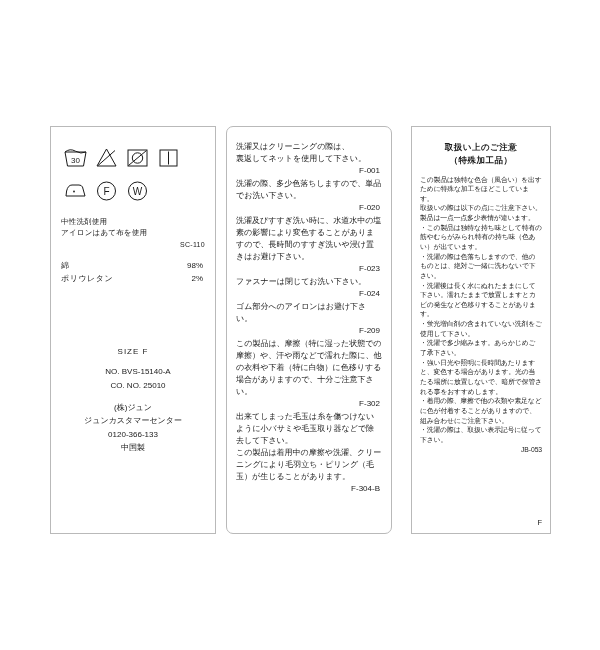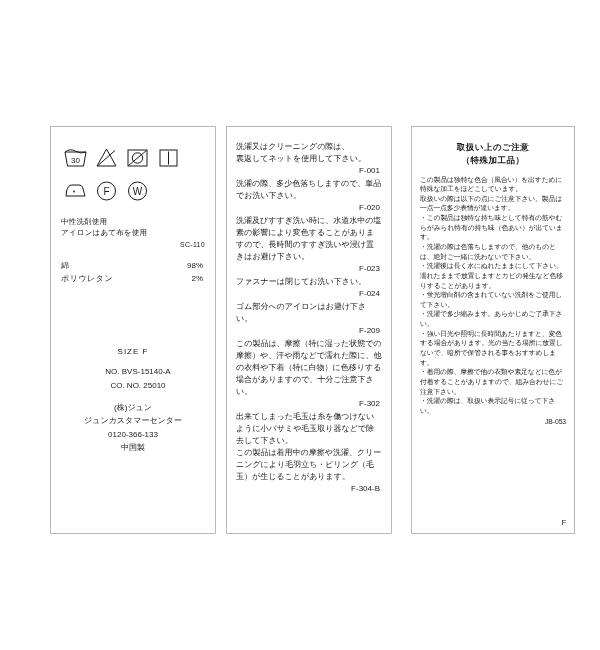--- a/index.html
+++ b/index.html
@@ -83,37 +83,38 @@
   .brand-block {
     margin-top: 8px;
     font-size: 8px;
     line-height: 1.7;
     text-align: center;
   }
   
   #panel-instructions {
     left: 226px; top: 126px; width: 166px; height: 408px;
     padding: 14px 9px;
+    border-radius: 7px;
   }
   .ins-p {
     font-size: 8px;
     line-height: 1.5;
     margin: 0 0 0 0;
     letter-spacing: 0px;
   }
   .ins-code {
     font-size: 8px;
     line-height: 1.5;
     text-align: right;
     margin: 0 0 1px 0;
     padding-right: 2px;
   }
   
   #panel-notice {
-    left: 411px; top: 126px; width: 164px; height: 408px;
+    left: 411px; top: 126px; width: 140px; height: 408px;
     padding: 14px 8px 8px 8px;
   }
   .notice-title {
     text-align: center;
     font-size: 8.5px;
     line-height: 1.5;
     font-weight: bold;
     margin-bottom: 8px;
     letter-spacing: 0.5px;
   }

